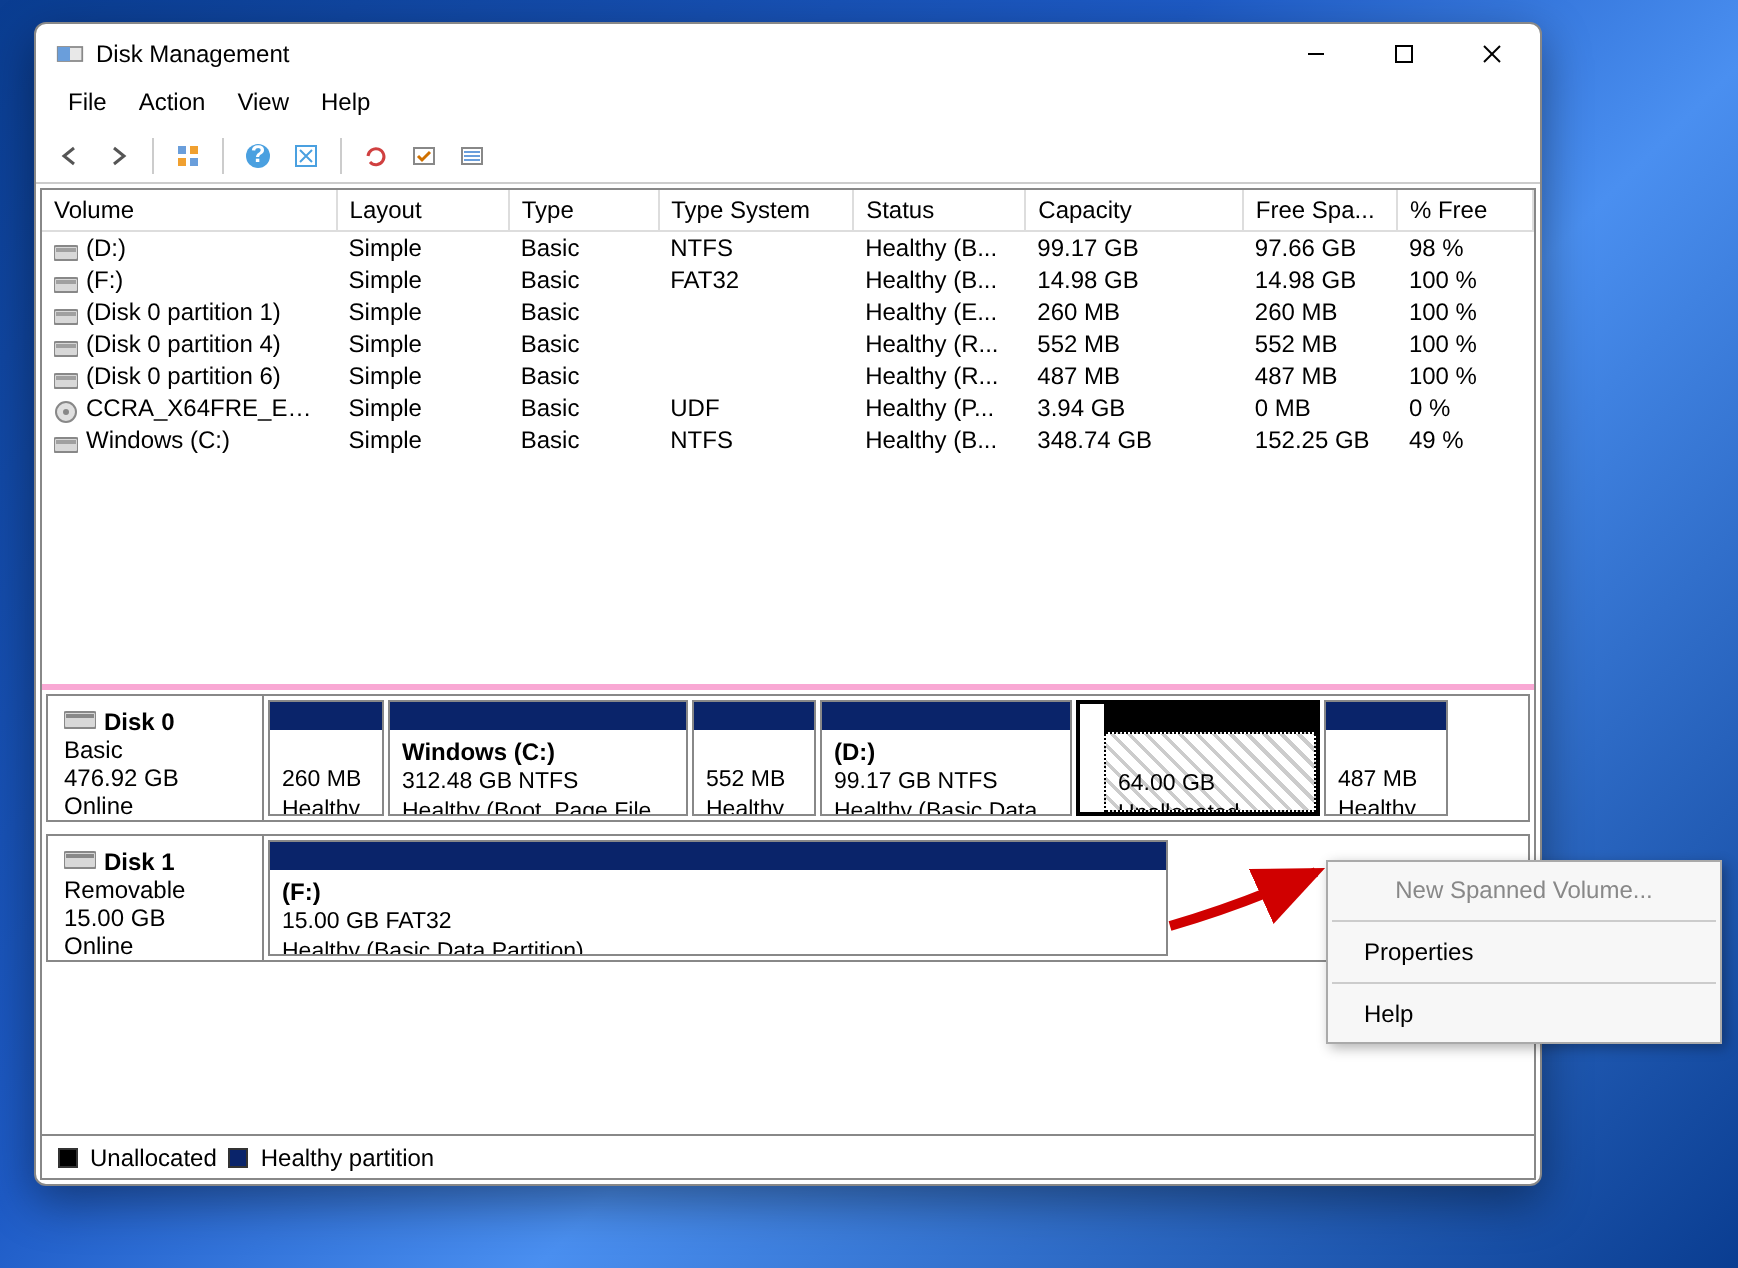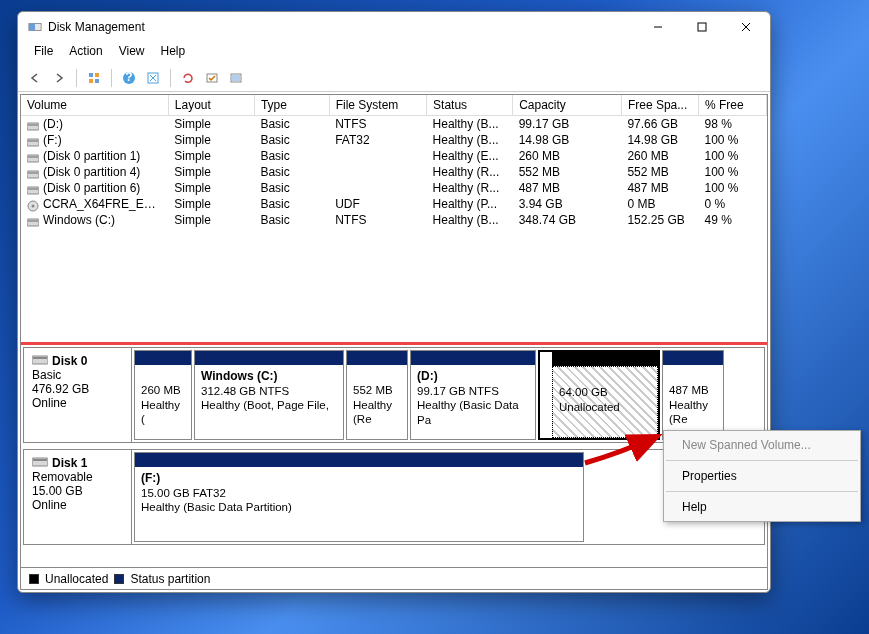--- a/index.html
+++ b/index.html
@@ -9,43 +9,43 @@
 .title-icon { width: 14px; height: 14px; margin-right: 6px; display: inline-flex; }
 .title-text { flex: 1; }
 .win-controls { display: flex; }
 .win-btn { width: 44px; height: 28px; display: flex; align-items: center; justify-content: center; cursor: pointer; }
 .menubar { height: 22px; display: flex; padding: 0 8px; }
 .menu-item { padding: 2px 8px; cursor: pointer; }
 .toolbar { height: 28px; display: flex; align-items: center; padding: 0 6px; gap: 2px; border-bottom: 1px solid #ccc; }
 .tb-btn { width: 22px; height: 22px; display: flex; align-items: center; justify-content: center; cursor: pointer; border: 1px solid transparent; }
 .tb-sep { width: 1px; height: 18px; background: #ccc; margin: 0 4px; }
 .content { flex: 1; display: flex; flex-direction: column; border: 1px solid #888; margin: 2px; }
-.table { height: 250px; overflow: auto; border-bottom: 3px solid #ef4444; }
+.table { height: 250px; overflow: auto; border-bottom: 3px solid #f9a8d4; }
 table { width: 100%; border-collapse: collapse; table-layout: fixed; }
 th { background: #fff; text-align: left; font-weight: normal; padding: 3px 6px; border-right: 1px solid #ddd; border-bottom: 1px solid #ddd; cursor: pointer; white-space: nowrap; overflow: hidden; }
 td { padding: 1px 6px; white-space: nowrap; overflow: hidden; text-overflow: ellipsis; }
 .vol-icon { width: 12px; height: 10px; display: inline-block; margin-right: 4px; vertical-align: middle; }
 .graph-area { flex: 1; padding: 2px; overflow: auto; background: #fff; }
-.disk-row { display: flex; border: 1px solid #888; margin-bottom: 6px; height: 96px; }
+.disk-row { display: flex; border: 1px solid #888; margin-bottom: 6px; height: 64px; }
 .disk-label { width: 108px; border-right: 1px solid #888; padding: 6px 8px; position: relative; background: #fff; }
 .disk-label b { font-weight: bold; }
 .disk-icon { width: 16px; height: 10px; display: inline-block; margin-right: 4px; }
 .partitions { flex: 1; display: flex; padding: 2px; gap: 2px; }
 .part { border: 1px solid #888; position: relative; display: flex; flex-direction: column; overflow: hidden; }
 .part-header { height: 14px; background: #0a246a; }
 .part-header.selected { background: #000; }
 .part-body { flex: 1; padding: 4px 6px; font-size: 11.5px; line-height: 1.25; overflow: hidden; }
 .part-body.unalloc { background: repeating-linear-gradient(45deg, #fff, #fff 4px, #ccc 4px, #ccc 6px); }
 .part.selected { border: 2px solid #000; padding-left: 12px; }
 .part.selected .part-body { border: 1px dotted #000; }
 .legend { height: 22px; border-top: 1px solid #888; padding: 3px 8px; display: flex; align-items: center; gap: 6px; }
 .leg-sw { width: 10px; height: 10px; border: 1px solid #333; }
 .context-menu { position: absolute; left: 663px; top: 430px; width: 198px; background: #f7f7f7; border: 1px solid #aaa; box-shadow: 2px 2px 6px rgba(0,0,0,0.3); padding: 2px 0; z-index: 100; }
 .ctx-item { padding: 5px 18px; cursor: pointer; }
-.ctx-item.disabled { color: #888; cursor: default; }
+.ctx-item.disabled { color: #888; cursor: default; text-align: center; }
 .ctx-sep { height: 1px; background: #ccc; margin: 3px 2px; }
 .arrow { position: absolute; left: 580px; top: 428px; z-index: 99; pointer-events: none; }
 </style>
 </head>
 <body>
 
 <div class="window">
   <div class="titlebar">
     <span class="title-icon">
       <svg viewBox="0 0 16 16">
@@ -144,21 +144,21 @@
             <col style="width:76px">
             <col style="width:96px">
             <col style="width:68px">
             <col style="width:60px">
           </colgroup>
         <thead>
             <tr id="header-row">
               <th>Volume</th>
               <th>Layout</th>
               <th>Type</th>
-              <th>File System</th>
+              <th>Type System</th>
               <th>Status</th>
               <th>Capacity</th>
               <th>Free Spa...</th>
               <th>% Free</th>
             </tr>
           </thead>
         <tbody id="volume-body">
             <tr>
               <td><span class="vol-icon"><svg width="12" height="10">
                     <rect x="0" y="2" width="12" height="7" rx="1" fill="#d8d8d8" stroke="#888"></rect>
@@ -296,21 +296,21 @@
               <div class="part-header"></div>
               <div class="part-body"><b>(F:)</b><br>15.00 GB FAT32<br>Healthy (Basic Data Partition)</div>
             </div>
           </div>
         </div>
       </div>
     <div class="legend">
       <span class="leg-sw" style="background:#000"></span>
       <span>Unallocated</span>
       <span class="leg-sw" style="background:#0a246a"></span>
-      <span>Status partition</span>
+      <span>Healthy partition</span>
     </div>
   </div>
 </div>
 
 <svg class="arrow" width="90" height="40">
   <defs>
       <marker id="ah" markerWidth="8" markerHeight="8" refX="6" refY="3" orient="auto">
         <polygon points="0 0, 7 3, 0 6" fill="#d00000"></polygon>
       </marker>
     </defs>

